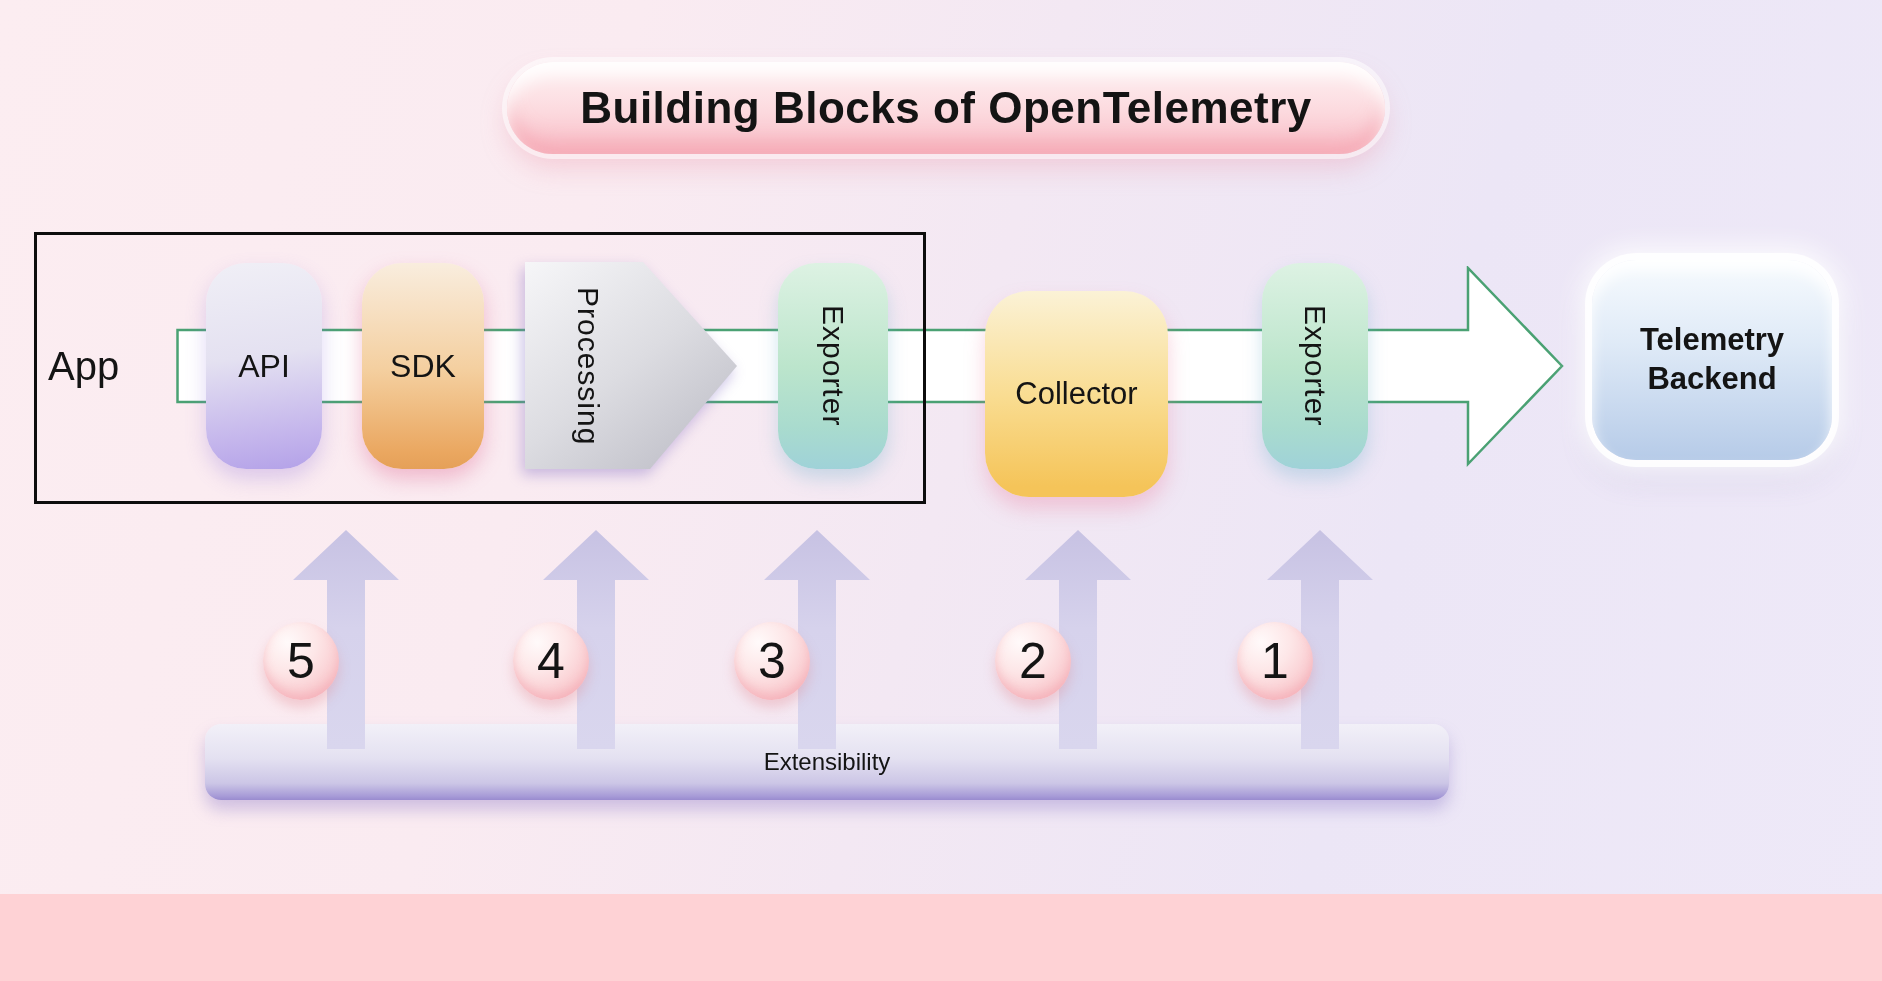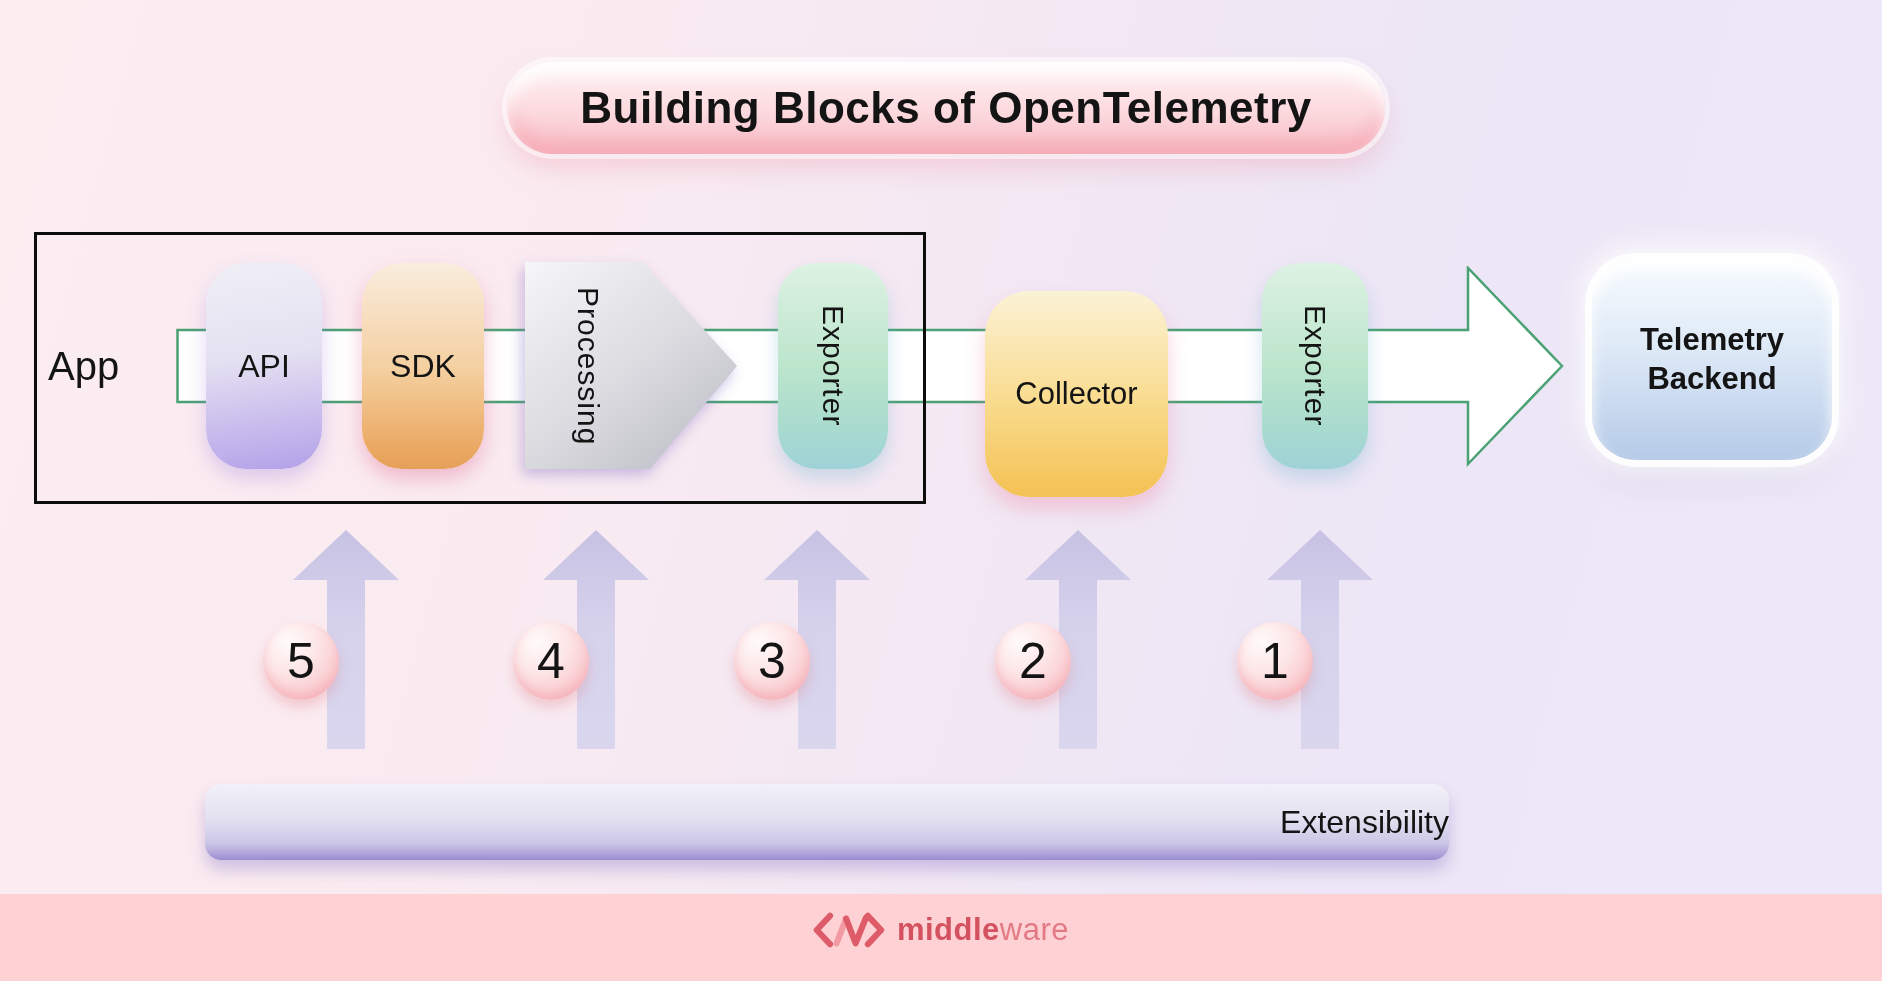--- a/index.html
+++ b/index.html
@@ -70,24 +70,24 @@
   .up-arrow{z-index:3;width:110px;height:222px;top:529px;}
   .num-badge{
     z-index:7;width:76px;height:78px;top:622px;border-radius:50%;
     background:radial-gradient(circle at 32% 26%,#fffafa 0%,#fde6e7 38%,#f9c6cb 78%,#f5b6bd 100%);
     box-shadow:0 8px 12px rgba(225,140,150,.35),inset 0 -6px 10px rgba(242,160,170,.45);
     display:flex;align-items:center;justify-content:center;font-size:50px;font-weight:500;
   }
 
   
   .ext-bar{
-    left:205px;top:784px;width:1244px;height:76px;border-radius:16px;z-index:2;
+    left:205px;top:724px;width:1244px;height:76px;border-radius:16px;z-index:2;
     background:linear-gradient(180deg,#f2f0f8 0%,#e4e1f1 45%,#ccc6e6 78%,#a79bd7 95%,#998bcf 100%);
     box-shadow:0 10px 16px rgba(140,120,200,.38);
-    display:flex;align-items:center;justify-content:flex-end;font-size:32px;font-weight:500;
+    display:flex;align-items:center;justify-content:center;font-size:24px;font-weight:500;
   }
 
   
   .footer-band{left:0;top:894px;width:1882px;height:87px;background:#fed2d5;}
   .footer-logo{left:50%;top:908px;transform:translateX(-50%);display:flex;align-items:center;gap:12px;z-index:8;}
   .brand-text{font-size:31px;letter-spacing:.5px;}
   .brand-bold{font-weight:700;color:#d4525f;}
   .brand-light{font-weight:400;color:#e27984;}
 </style>
 </head>
@@ -182,25 +182,14 @@
   </div>
   <div class="abs num-badge" style="left:1237px">
     <span>1</span>
   </div>
 
   <div class="abs ext-bar">
     <span>Extensibility</span>
   </div>
 
   <div class="abs footer-band"></div>
-  <div class="abs footer-logo">
-    <svg width="72" height="44" viewBox="0 0 76 44">
-      <polyline points="18,7 4,22 18,37" fill="none" stroke="#de5b69" stroke-width="6.5" stroke-linecap="round" stroke-linejoin="round"></polyline>
-      <polyline points="25,36 35,10" fill="none" stroke="#f29aa4" stroke-width="6.5" stroke-linecap="round" stroke-linejoin="round"></polyline>
-      <polyline points="35,10 45,36 56,9" fill="none" stroke="#de5b69" stroke-width="6.5" stroke-linecap="round" stroke-linejoin="round"></polyline>
-      <polyline points="58,7 72,22 58,37" fill="none" stroke="#de5b69" stroke-width="6.5" stroke-linecap="round" stroke-linejoin="round"></polyline>
-    </svg>
-    <div class="brand-text">
-      <span class="brand-bold">middle</span><span class="brand-light">ware</span>
-    </div>
-  </div>
 
 </div>
 
 </body></html>

